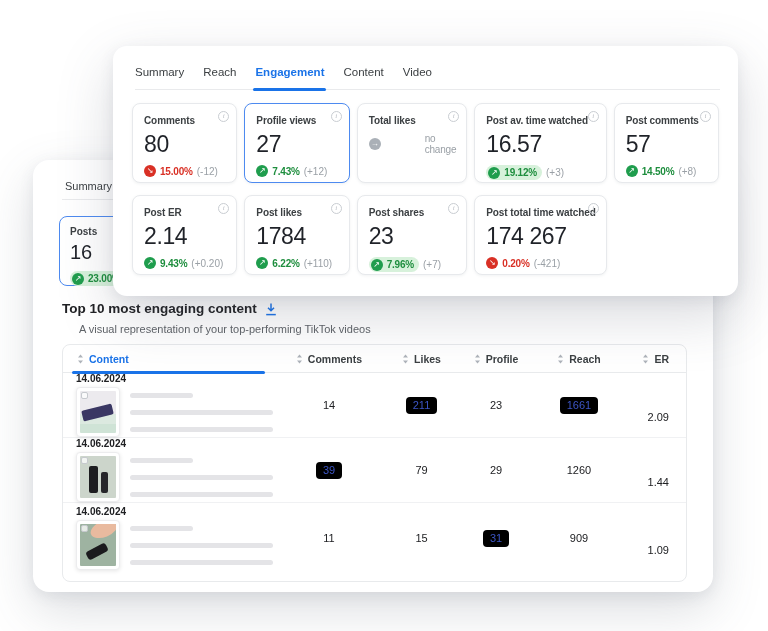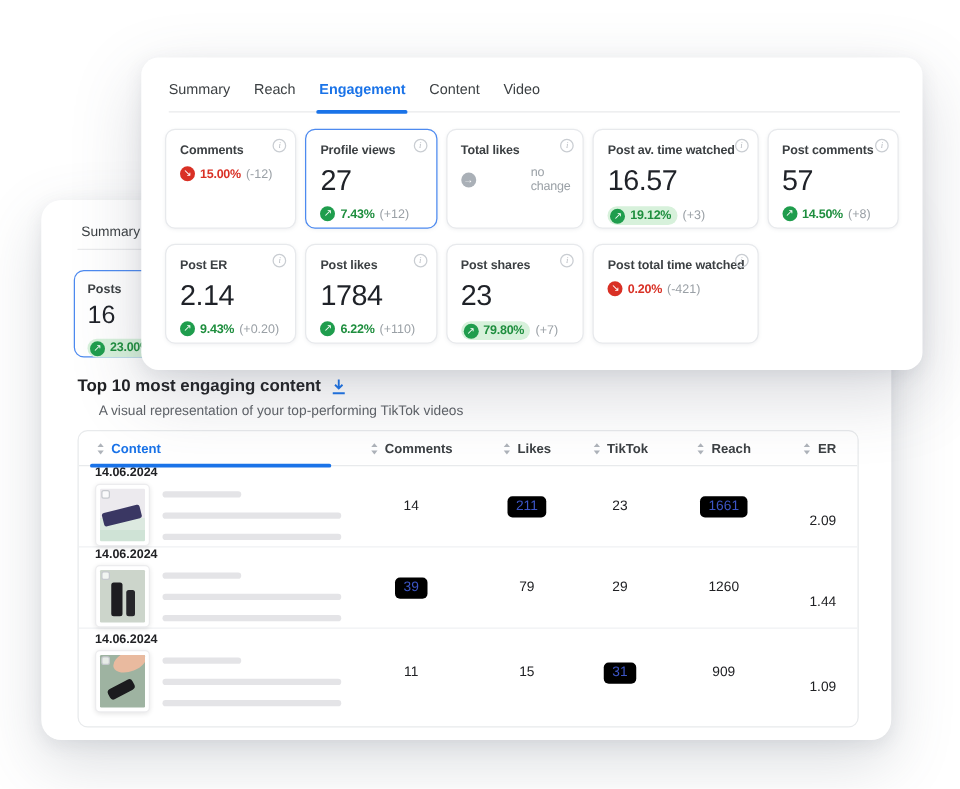--- a/index.html
+++ b/index.html
@@ -160,21 +160,21 @@
             <path d="M3.5 0.5 6 3.6H1Z" fill="#aeb3ba"></path>
             <path d="M3.5 9.5 1 6.4H6Z" fill="#aeb3ba"></path>
           </svg>
         <span>Likes</span>
       </div>
       <div class="th">
         <svg width="7" height="10">
             <path d="M3.5 0.5 6 3.6H1Z" fill="#aeb3ba"></path>
             <path d="M3.5 9.5 1 6.4H6Z" fill="#aeb3ba"></path>
           </svg>
-        <span>TikTok</span>
+        <span>Profile</span>
       </div>
       <div class="th">
         <svg width="7" height="10">
             <path d="M3.5 0.5 6 3.6H1Z" fill="#aeb3ba"></path>
             <path d="M3.5 9.5 1 6.4H6Z" fill="#aeb3ba"></path>
           </svg>
         <span>Reach</span>
       </div>
       <div class="th last">
         <svg width="7" height="10">
@@ -269,20 +269,21 @@
     <div class="tab active">Engagement</div>
     <div class="tab">Content</div>
     <div class="tab">Video</div>
   </div>
 
   <div class="cards-grid">
 
     <div class="mcard">
       <span class="info-icon">i</span>
       <div class="label">Comments</div>
+      <div class="value">80</div>
       <div class="delta">
         <span class="delta-wrap">
           <span class="dot down">↘</span>
           <span class="pct down">15.00%</span>
         </span>
         <span class="chg">(-12)</span>
       </div>
     </div>
 
     <div class="mcard selected">
@@ -361,29 +362,30 @@
       </div>
     </div>
 
     <div class="mcard">
       <span class="info-icon">i</span>
       <div class="label">Post shares</div>
       <div class="value">23</div>
       <div class="delta">
         <span class="delta-wrap hl">
           <span class="dot up">↗</span>
-          <span class="pct up">79.80%</span>
+          <span class="pct up">7.96%</span>
         </span>
         <span class="chg">(+7)</span>
       </div>
     </div>
 
     <div class="mcard">
       <span class="info-icon">i</span>
       <div class="label">Post total time watched</div>
+      <div class="value">174 267</div>
       <div class="delta">
         <span class="delta-wrap">
           <span class="dot down">↘</span>
           <span class="pct down">0.20%</span>
         </span>
         <span class="chg">(-421)</span>
       </div>
     </div>
 
   </div>

